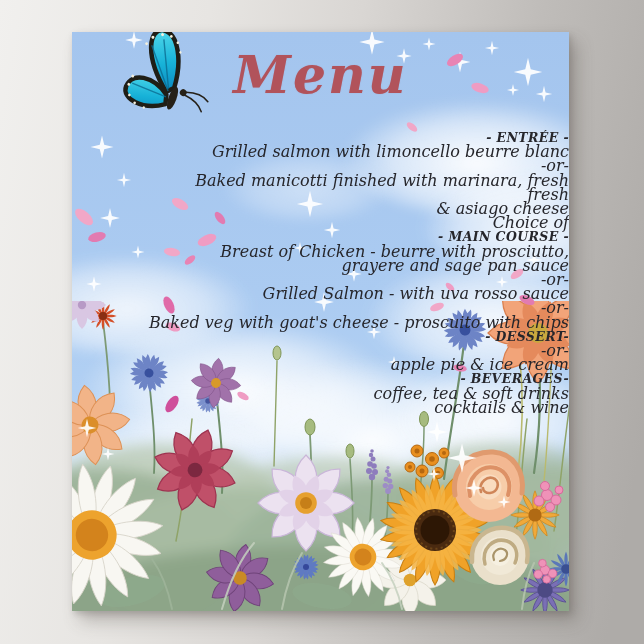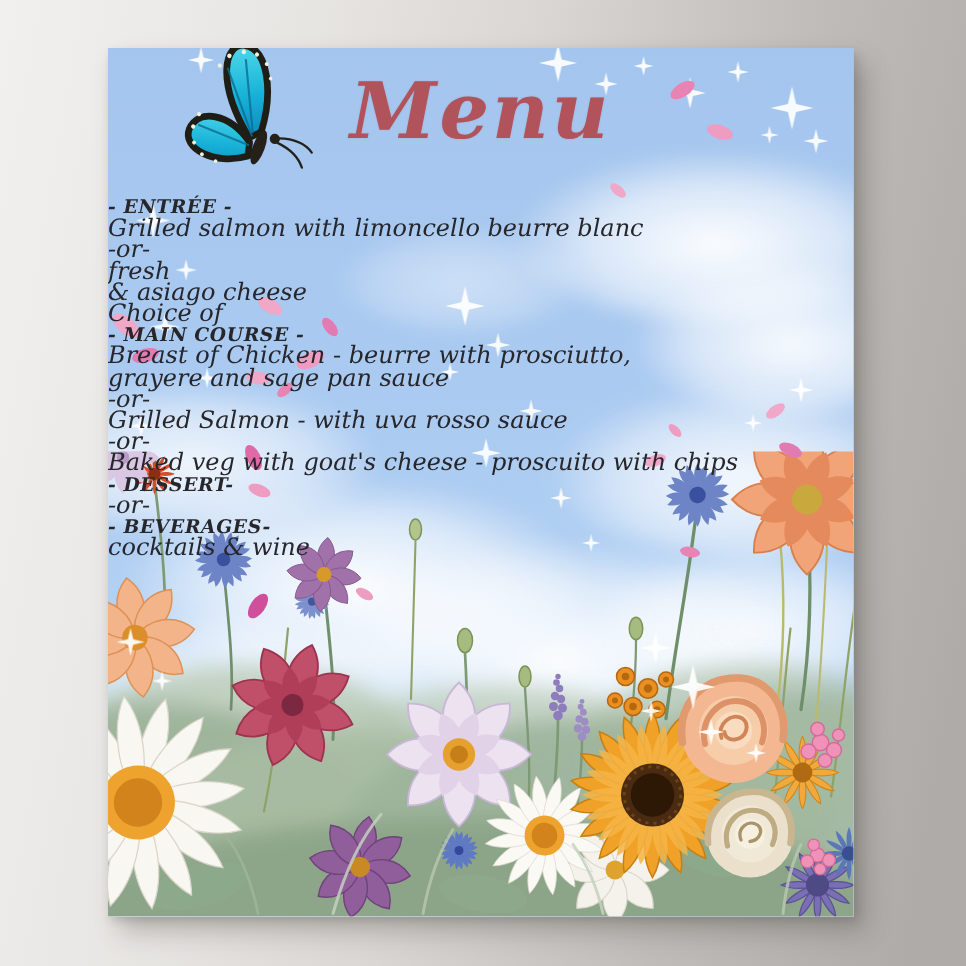--- a/index.html
+++ b/index.html
@@ -17,21 +17,21 @@
   .c3{left:295px;top:225px;width:250px;height:115px;opacity:.9;}
   .c4{left:-70px;top:222px;width:250px;height:100px;opacity:.85;}
   .c5{left:10px;top:288px;width:310px;height:130px;}
   .c6{left:130px;top:328px;width:340px;height:145px;}
   .c7{left:-50px;top:375px;width:270px;height:125px;}
   .c8{left:325px;top:330px;width:210px;height:105px;opacity:.9;}
   .c9{left:150px;top:118px;width:170px;height:70px;opacity:.45;}
   .poster-title{position:absolute;left:6px;right:6px;top:12px;text-align:center;
     font-size:52px;line-height:1.2;font-style:italic;font-weight:600;color:#b1535b;
     letter-spacing:2px;text-shadow:0 0 1px rgba(177,83,91,.35);}
-  .menu-text{position:absolute;left:0;right:0;top:99px;text-align:left;color:#26262b;}
+  .menu-text{position:absolute;left:0;right:0;top:99px;text-align:right;color:#26262b;}
   .menu-line{line-height:14.2px;font-size:16px;font-style:italic;font-weight:500;}
   .menu-line.heading{font-size:12.5px;letter-spacing:.4px;font-weight:600;}
   svg{display:block;}
   .decor,.meadow{position:absolute;left:0;}
   .decor{top:0;}
   .meadow{top:269px;}
 </style>
 </head>
 <body>
 
@@ -440,28 +440,31 @@
         <path d="M10,-10 C18,-16 26,-18 33,-16 M11,-7 C20,-9 28,-8 34,-4" stroke="#262118" stroke-width="1.5" fill="none" stroke-linecap="round"></path>
       </g>
     </g>
   </svg>
 
   <div class="poster-title">Menu</div>
   <div class="menu-text">
       <div class="menu-line heading">- ENTRÉE -</div>
       <div class="menu-line item">Grilled salmon with limoncello beurre blanc</div>
       <div class="menu-line item">-or-</div>
+      <div class="menu-line item">Baked manicotti finished with marinara, fresh</div>
       <div class="menu-line item">fresh</div>
       <div class="menu-line item">&amp; asiago cheese</div>
       <div class="menu-line item">Choice of</div>
       <div class="menu-line heading">- MAIN COURSE -</div>
       <div class="menu-line item">Breast of Chicken - beurre with prosciutto,</div>
       <div class="menu-line item">grayere and sage pan sauce</div>
       <div class="menu-line item">-or-</div>
       <div class="menu-line item">Grilled Salmon - with uva rosso sauce</div>
       <div class="menu-line item">-or-</div>
       <div class="menu-line item">Baked veg with goat's cheese - proscuito with chips</div>
       <div class="menu-line heading">- DESSERT-</div>
       <div class="menu-line item">-or-</div>
+      <div class="menu-line item">apple pie &amp; ice cream</div>
       <div class="menu-line heading">- BEVERAGES-</div>
+      <div class="menu-line item">coffee, tea &amp; soft drinks</div>
       <div class="menu-line item">cocktails &amp; wine</div>
     </div>
 </div>
 
 </body></html>

